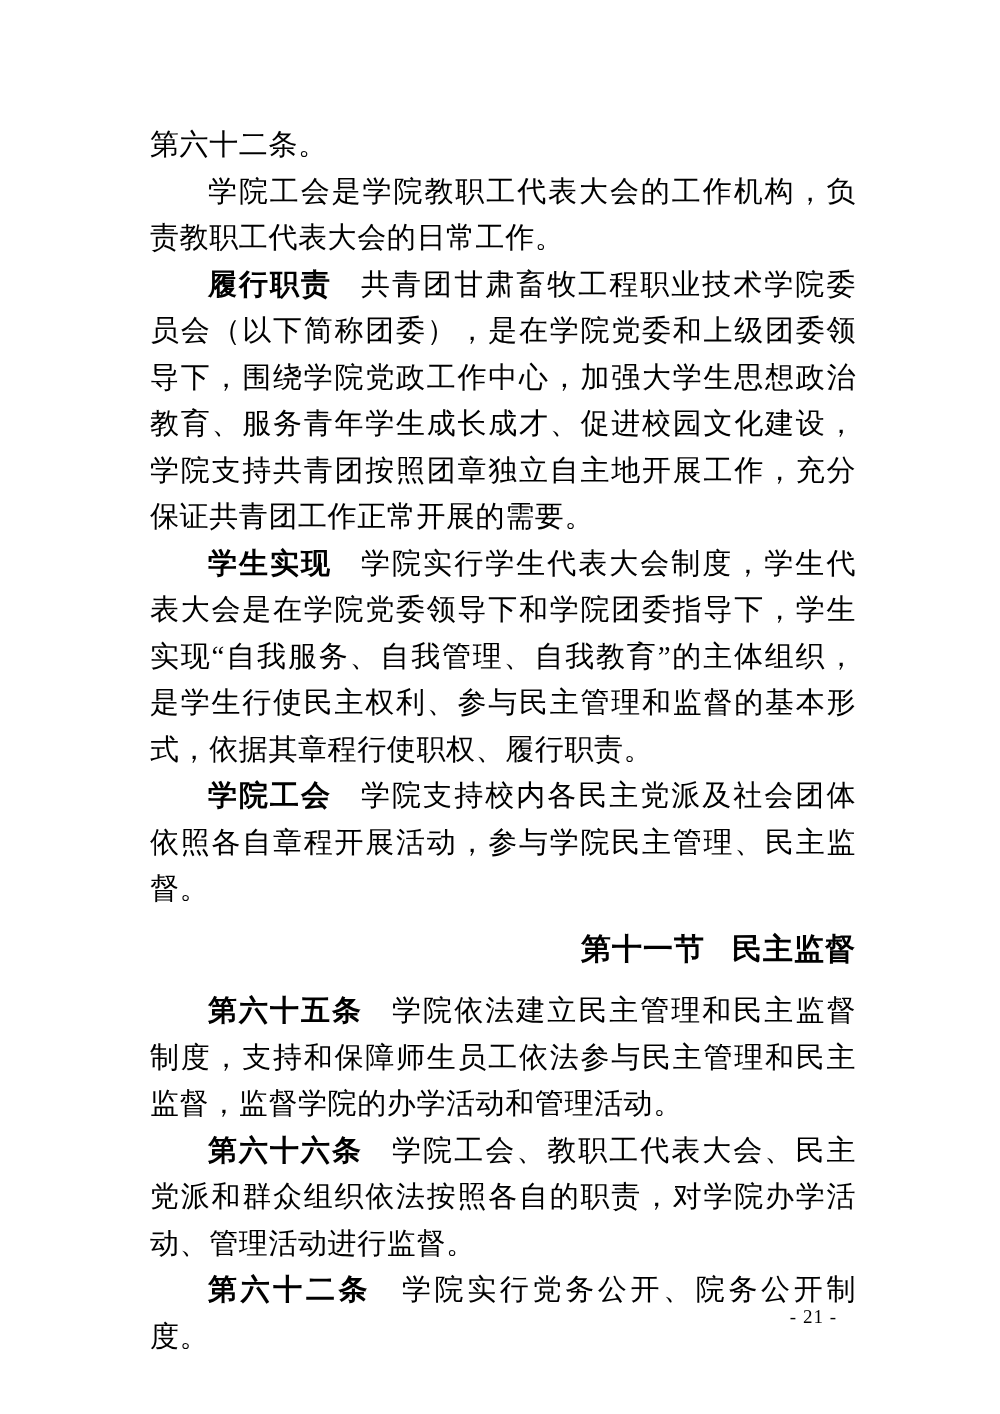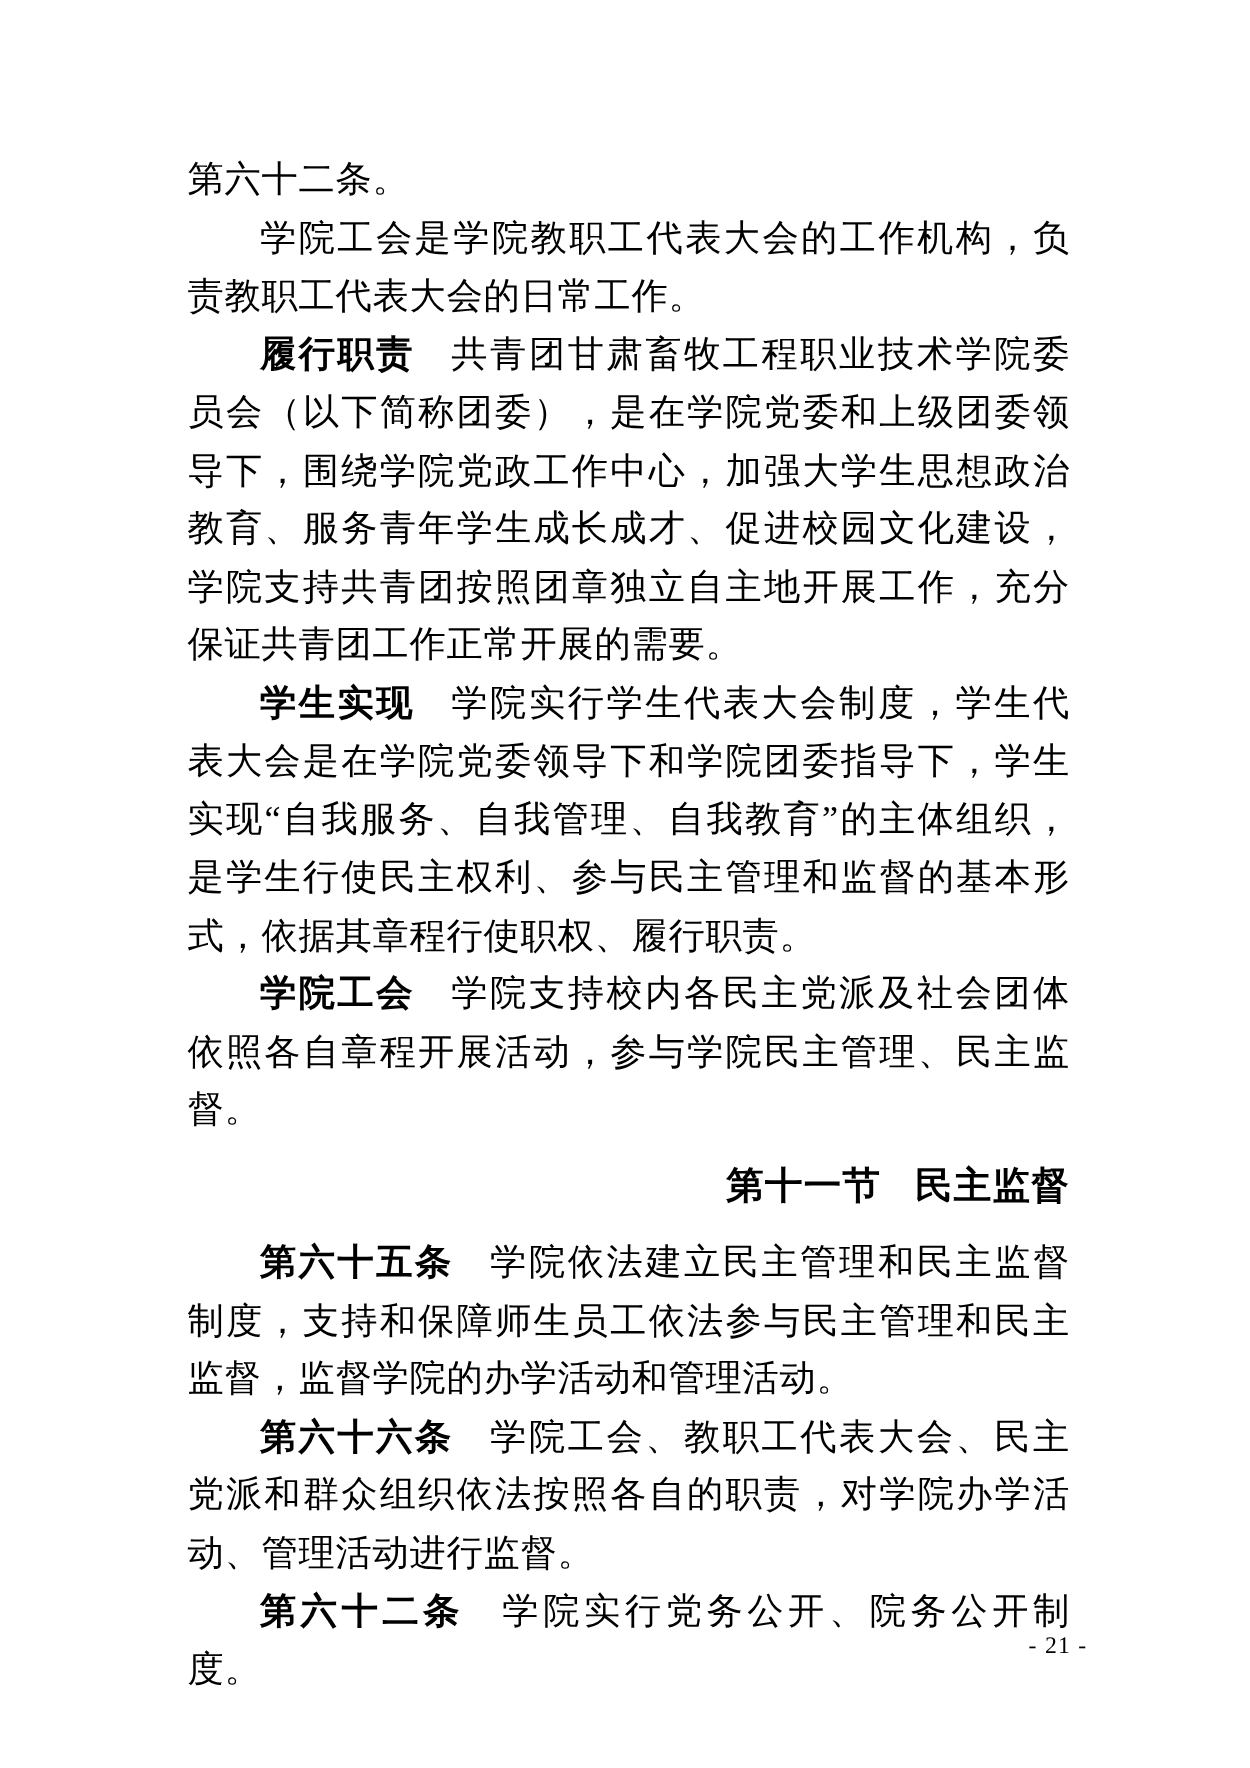--- a/index.html
+++ b/index.html
@@ -49,21 +49,21 @@
     font-weight: bold;
     text-align: right;
     letter-spacing: 1px;
   }
   .section-gap {
     display: inline-block;
     width: 0.9em;
   }
   .page-number {
     position: absolute;
-    right: 130px;
+    right: 163px;
     bottom: 86px;
     font-size: 19px;
     letter-spacing: 1px;
     font-family: "Liberation Serif", serif;
     color: #000000;
   }
 </style>
 </head>
 <body>
 

